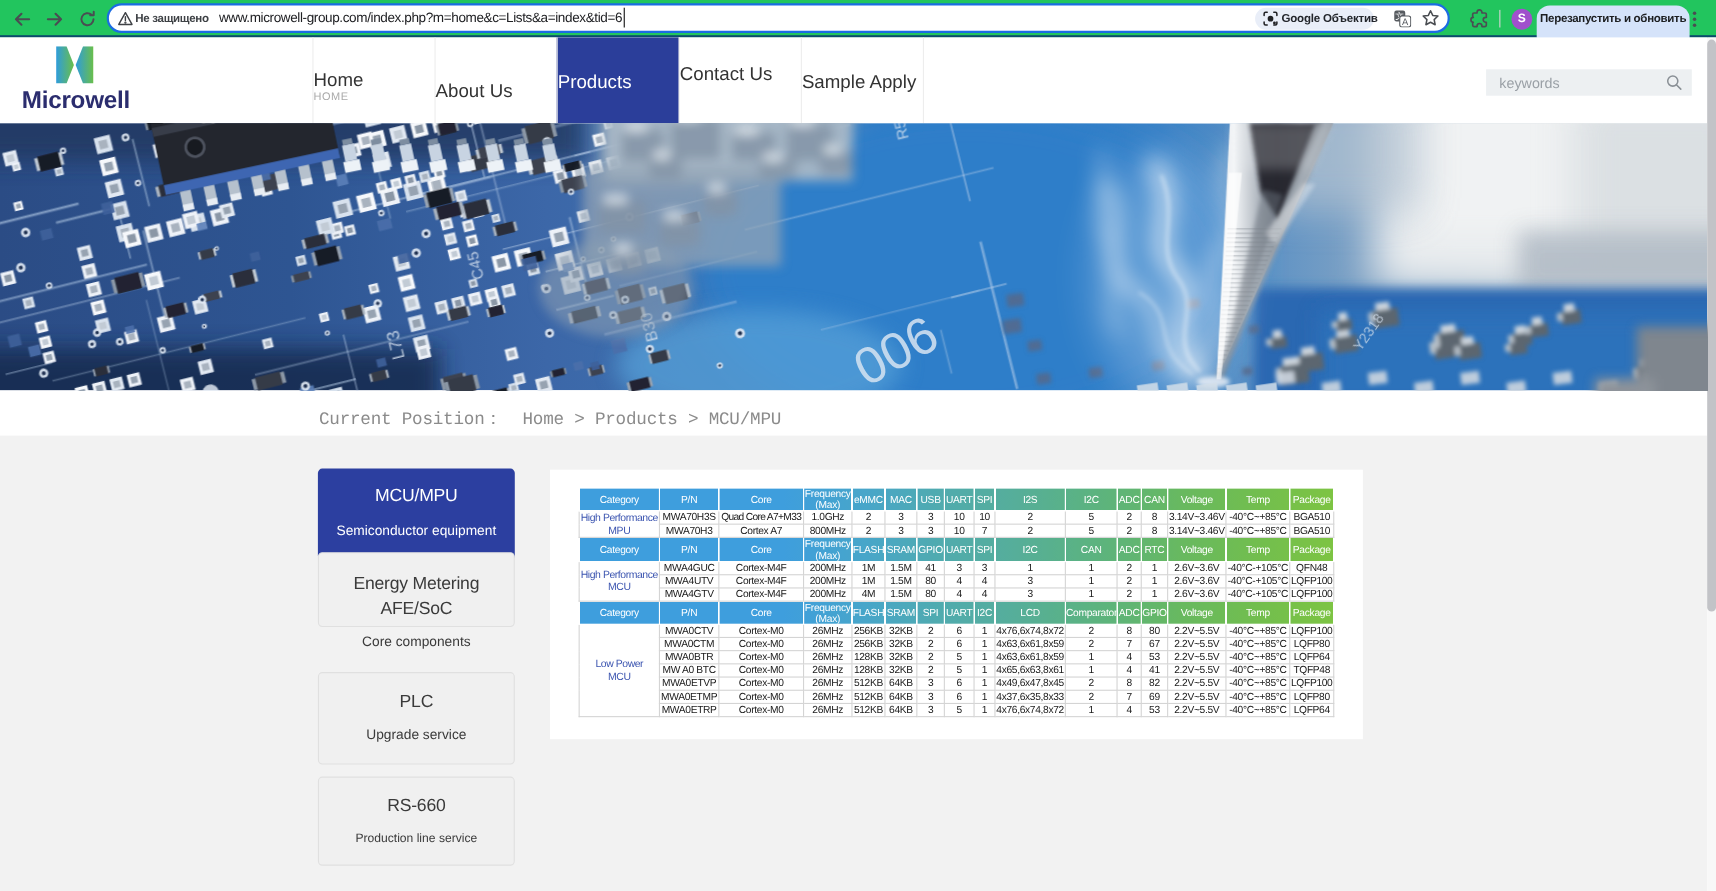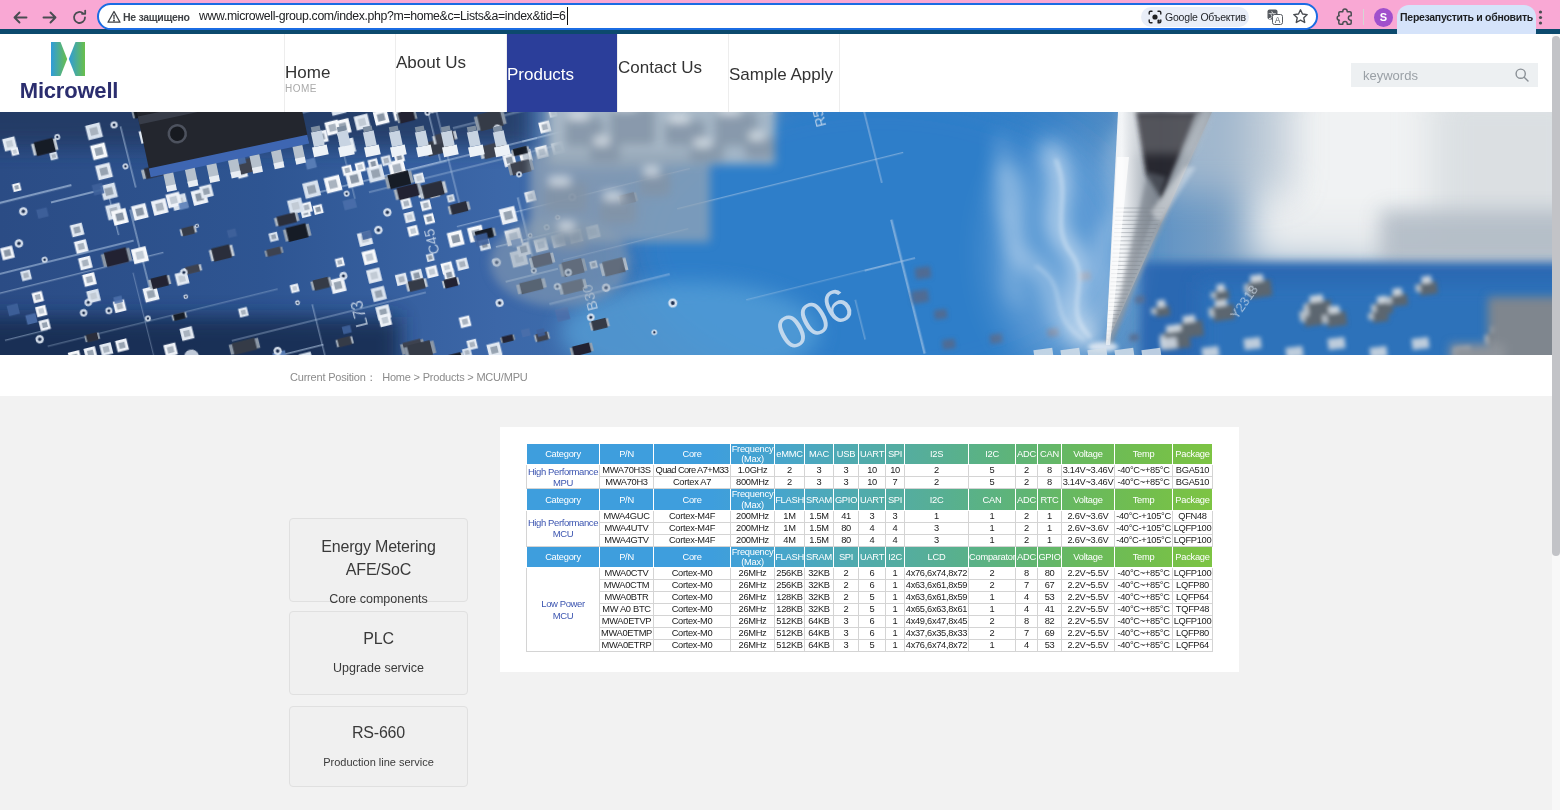--- a/index.html
+++ b/index.html
@@ -1,25 +1,25 @@
 <!DOCTYPE html>
 <html><head><meta charset="utf-8">
 <style>
 * { margin:0; padding:0; box-sizing:border-box; }
 html,body { width:1560px; height:810px; overflow:hidden; font-family:"Liberation Sans",sans-serif; background:#fff; }
 #page { position:relative; width:1560px; height:810px; }
 
 
-#toolbar { position:absolute; left:0; top:0; width:1560px; height:34px; background:#f9a8d4; border-bottom:5px solid #0c4a6e; }
+#toolbar { position:absolute; left:0; top:0; width:1560px; height:34px; background:#22c55e; border-bottom:2px solid #0c4a6e; }
 #urlpill { position:absolute; left:97px; top:3px; width:1221px; height:27px; border:2px solid #1b6ce3; border-radius:14px; background:#fff; }
 .tbicon { position:absolute; top:0; }
 #nesec { position:absolute; left:123px; top:10.5px; font-size:10.5px; font-weight:bold; color:#3f4246; letter-spacing:-0.3px; }
 #urltxt { position:absolute; left:199px; top:9px; font-size:12.3px; color:#202124; letter-spacing:-0.35px; }
 #cursor { position:absolute; left:567px; top:7px; width:1px; height:18px; background:#111; }
-#lenschip { position:absolute; left:1141px; top:7px; width:108px; height:20px; background:#e9eef8; border-radius:10px; font-size:10.5px; color:#23262b; line-height:20px; padding-left:24px; font-weight:normal; letter-spacing:-0.2px; white-space:nowrap;}
+#lenschip { position:absolute; left:1141px; top:7px; width:108px; height:20px; background:#e9eef8; border-radius:10px; font-size:10.5px; color:#23262b; line-height:20px; padding-left:24px; font-weight:bold; letter-spacing:-0.2px; white-space:nowrap;}
 #restart { position:absolute; left:1397px; top:5px; width:139px; height:40px; background:#d5e3fa; border-radius:12px; font-size:10.5px; color:#1c1e21; line-height:24px; text-align:center; font-weight:bold; letter-spacing:-0.3px; white-space:nowrap;}
 #avatar { position:absolute; left:1374px; top:8px; width:19px; height:19px; border-radius:50%; background:#a050cc; color:#fff; font-size:11px; font-weight:bold; text-align:center; line-height:19px; }
 #tbsep { position:absolute; left:1363px; top:9px; width:1px; height:16px; background:#d5d5d5; }
 
 
 #sitehead { position:absolute; left:0; top:34px; width:1552px; height:78px; background:#fff;padding-left:40px; }
 #logom { position:absolute; left:51px; top:8px; }
 #logotext { position:absolute; left:19px; top:44px; width:100px; text-align:center; font-size:22px; font-weight:bold; color:#2b2d6e; letter-spacing:-0.2px; }
 .nav { position:absolute; top:0; height:78px; border-left:1px solid #ededed; text-align:left; white-space:nowrap; }
 .nav .t1 { margin-top:25px; font-size:17px; color:#333; }
@@ -28,21 +28,21 @@
 #navprod { background:#2b3e9a; }
 #navprod .t1 { color:#fff; }
 #search { position:absolute; left:1351px; top:29px; width:187px; height:24px; background:#edf0f2; }
 #search span { position:absolute; left:12px; top:5px; font-size:13px; color:#9aa0a6; }
 
 
 #banner { position:absolute; left:0; top:112px; width:1552px; height:243px; overflow:hidden; }
 
 
 #crumb { position:absolute; left:0; top:355px; width:1552px; height:41px; background:#fff; }
-#crumb div { position:absolute; left:290px; top:15px; font-size:11px; letter-spacing:-0.2px; color:#8b8b8b; }
+#crumb div { position:absolute; left:290px; top:15px; font-size:16px; letter-spacing:-0.2px; color:#8b8b8b;font-family:Liberation Mono, monospace; }
 
 
 #content { position:absolute; left:0; top:396px; width:1552px; height:414px; background:#f2f2f2; }
 .scard { position:absolute; left:289px; width:179px; border-radius:4px; text-align:center; color:#3a3a3a; overflow:visible; }
 .scard.on { background:#2c3fa0; color:#fff; }
 .scard.off { background:#f0f0f0; border:1px solid #e0e0e0; }
 #wcard { position:absolute; left:500px; top:31px; width:739px; height:245px; background:#fff; }
 
 
 #spec { position:absolute; left:26px; top:16px; border-collapse:collapse; table-layout:fixed; width:686px; }
@@ -116,21 +116,21 @@
         </defs>
   <path fill="url(#lg1)" d="M0,0 L9.5,0 L16.2,17 L9.5,34 L0,34 Z"></path>
         <path fill="url(#lg1)" d="M34,0 L24.5,0 L17.8,17 L24.5,34 L34,34 Z"></path>
  </svg>
  <div id="logotext">Microwell</div>
  <div class="nav" style="left:284px;width:111px">
         <div class="t1" style="margin-top:29px">Home</div>
         <div class="t2">HOME</div>
       </div>
  <div class="nav one" style="left:395px;width:111px">
-        <div class="t1" style="margin-top:19px">About Us</div>
+        <div class="t1" style="margin-top:39px">About Us</div>
       </div>
  <div class="nav one" id="navprod" style="left:506px;width:111px">
         <div class="t1" style="margin-top:31px">Products</div>
       </div>
  <div class="nav one" style="left:617px;width:111px">
         <div class="t1" style="">Contact Us</div>
       </div>
  <div class="nav one" style="left:728px;width:112px;border-right:1px solid #ededed">
         <div class="t1" style="margin-top:31px">Sample Apply</div>
       </div>
@@ -1144,21 +1144,25 @@
         <rect x="1088.0" y="237.0" width="19.0" height="10.0" fill="#d5dfe9" transform="rotate(-8 1097.5 242.0)" opacity="0.85"></rect>
         <rect x="1115.0" y="237.0" width="19.0" height="10.0" fill="#d5dfe9" transform="rotate(-8 1124.5 242.0)" opacity="0.85"></rect>
         <rect x="1142.0" y="237.0" width="19.0" height="10.0" fill="#d5dfe9" transform="rotate(-8 1151.5 242.0)" opacity="0.85"></rect>
       </svg></div>
 
 <div id="crumb">
       <div>Current Position：&nbsp; Home &gt; Products &gt; MCU/MPU</div>
     </div>
 
 <div id="content">
- <div class="scard off" style="top:122px;height:84px">
+ <div class="scard on" style="top:30px;height:83px">
+   <div style="padding-top:16px;font-size:16px;letter-spacing:-0.2px">MCU/MPU</div>
+   <div style="margin-top:15px;font-size:12.5px">Semiconductor equipment</div>
+ </div>
+ <div class="scard off" style="top:106px;height:68px">
    <div style="padding-top:16px;font-size:16px;line-height:23px;letter-spacing:-0.2px">Energy Metering<br>AFE/SoC</div>
    <div style="margin-top:11px;font-size:12.5px">Core components</div>
  </div>
  <div class="scard off" style="top:215px;height:84px">
    <div style="padding-top:18px;font-size:16px;letter-spacing:-0.2px">PLC</div>
    <div style="margin-top:13px;font-size:12.5px">Upgrade service</div>
  </div>
  <div class="scard off" style="top:310px;height:81px">
    <div style="padding-top:17px;font-size:16px;letter-spacing:-0.2px">RS-660</div>
    <div style="margin-top:14px;font-size:11px">Production line service</div>

